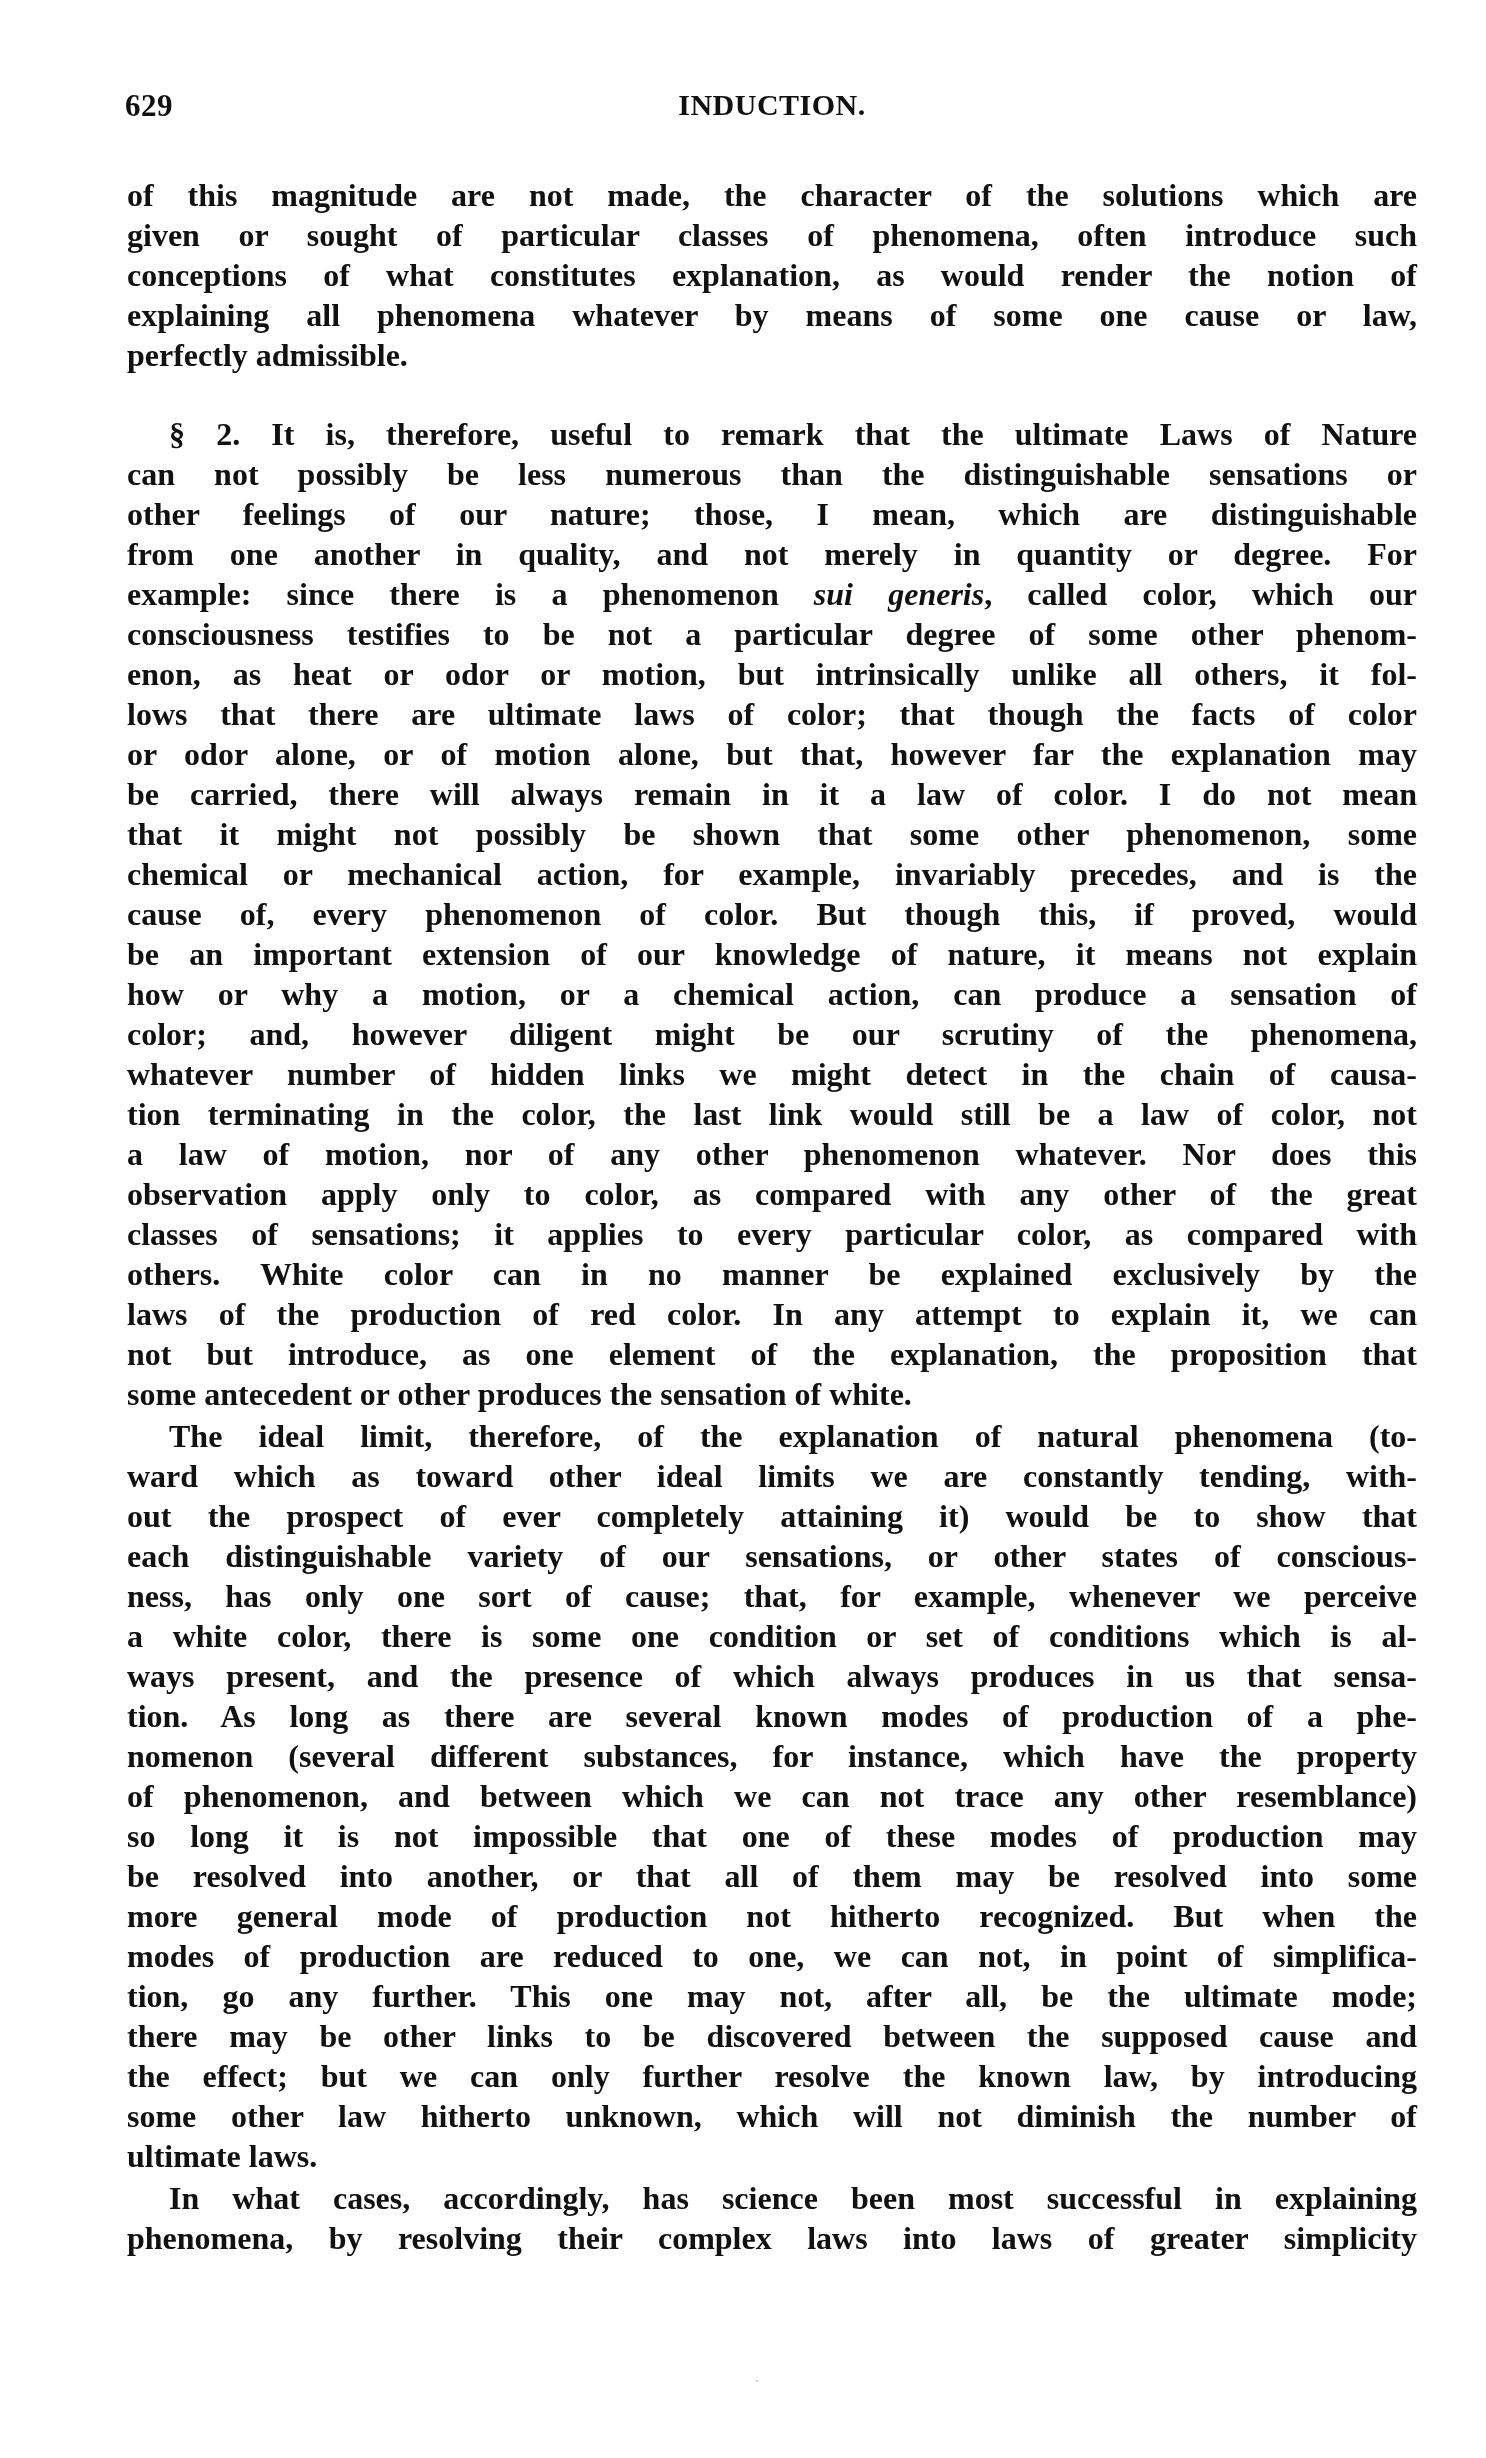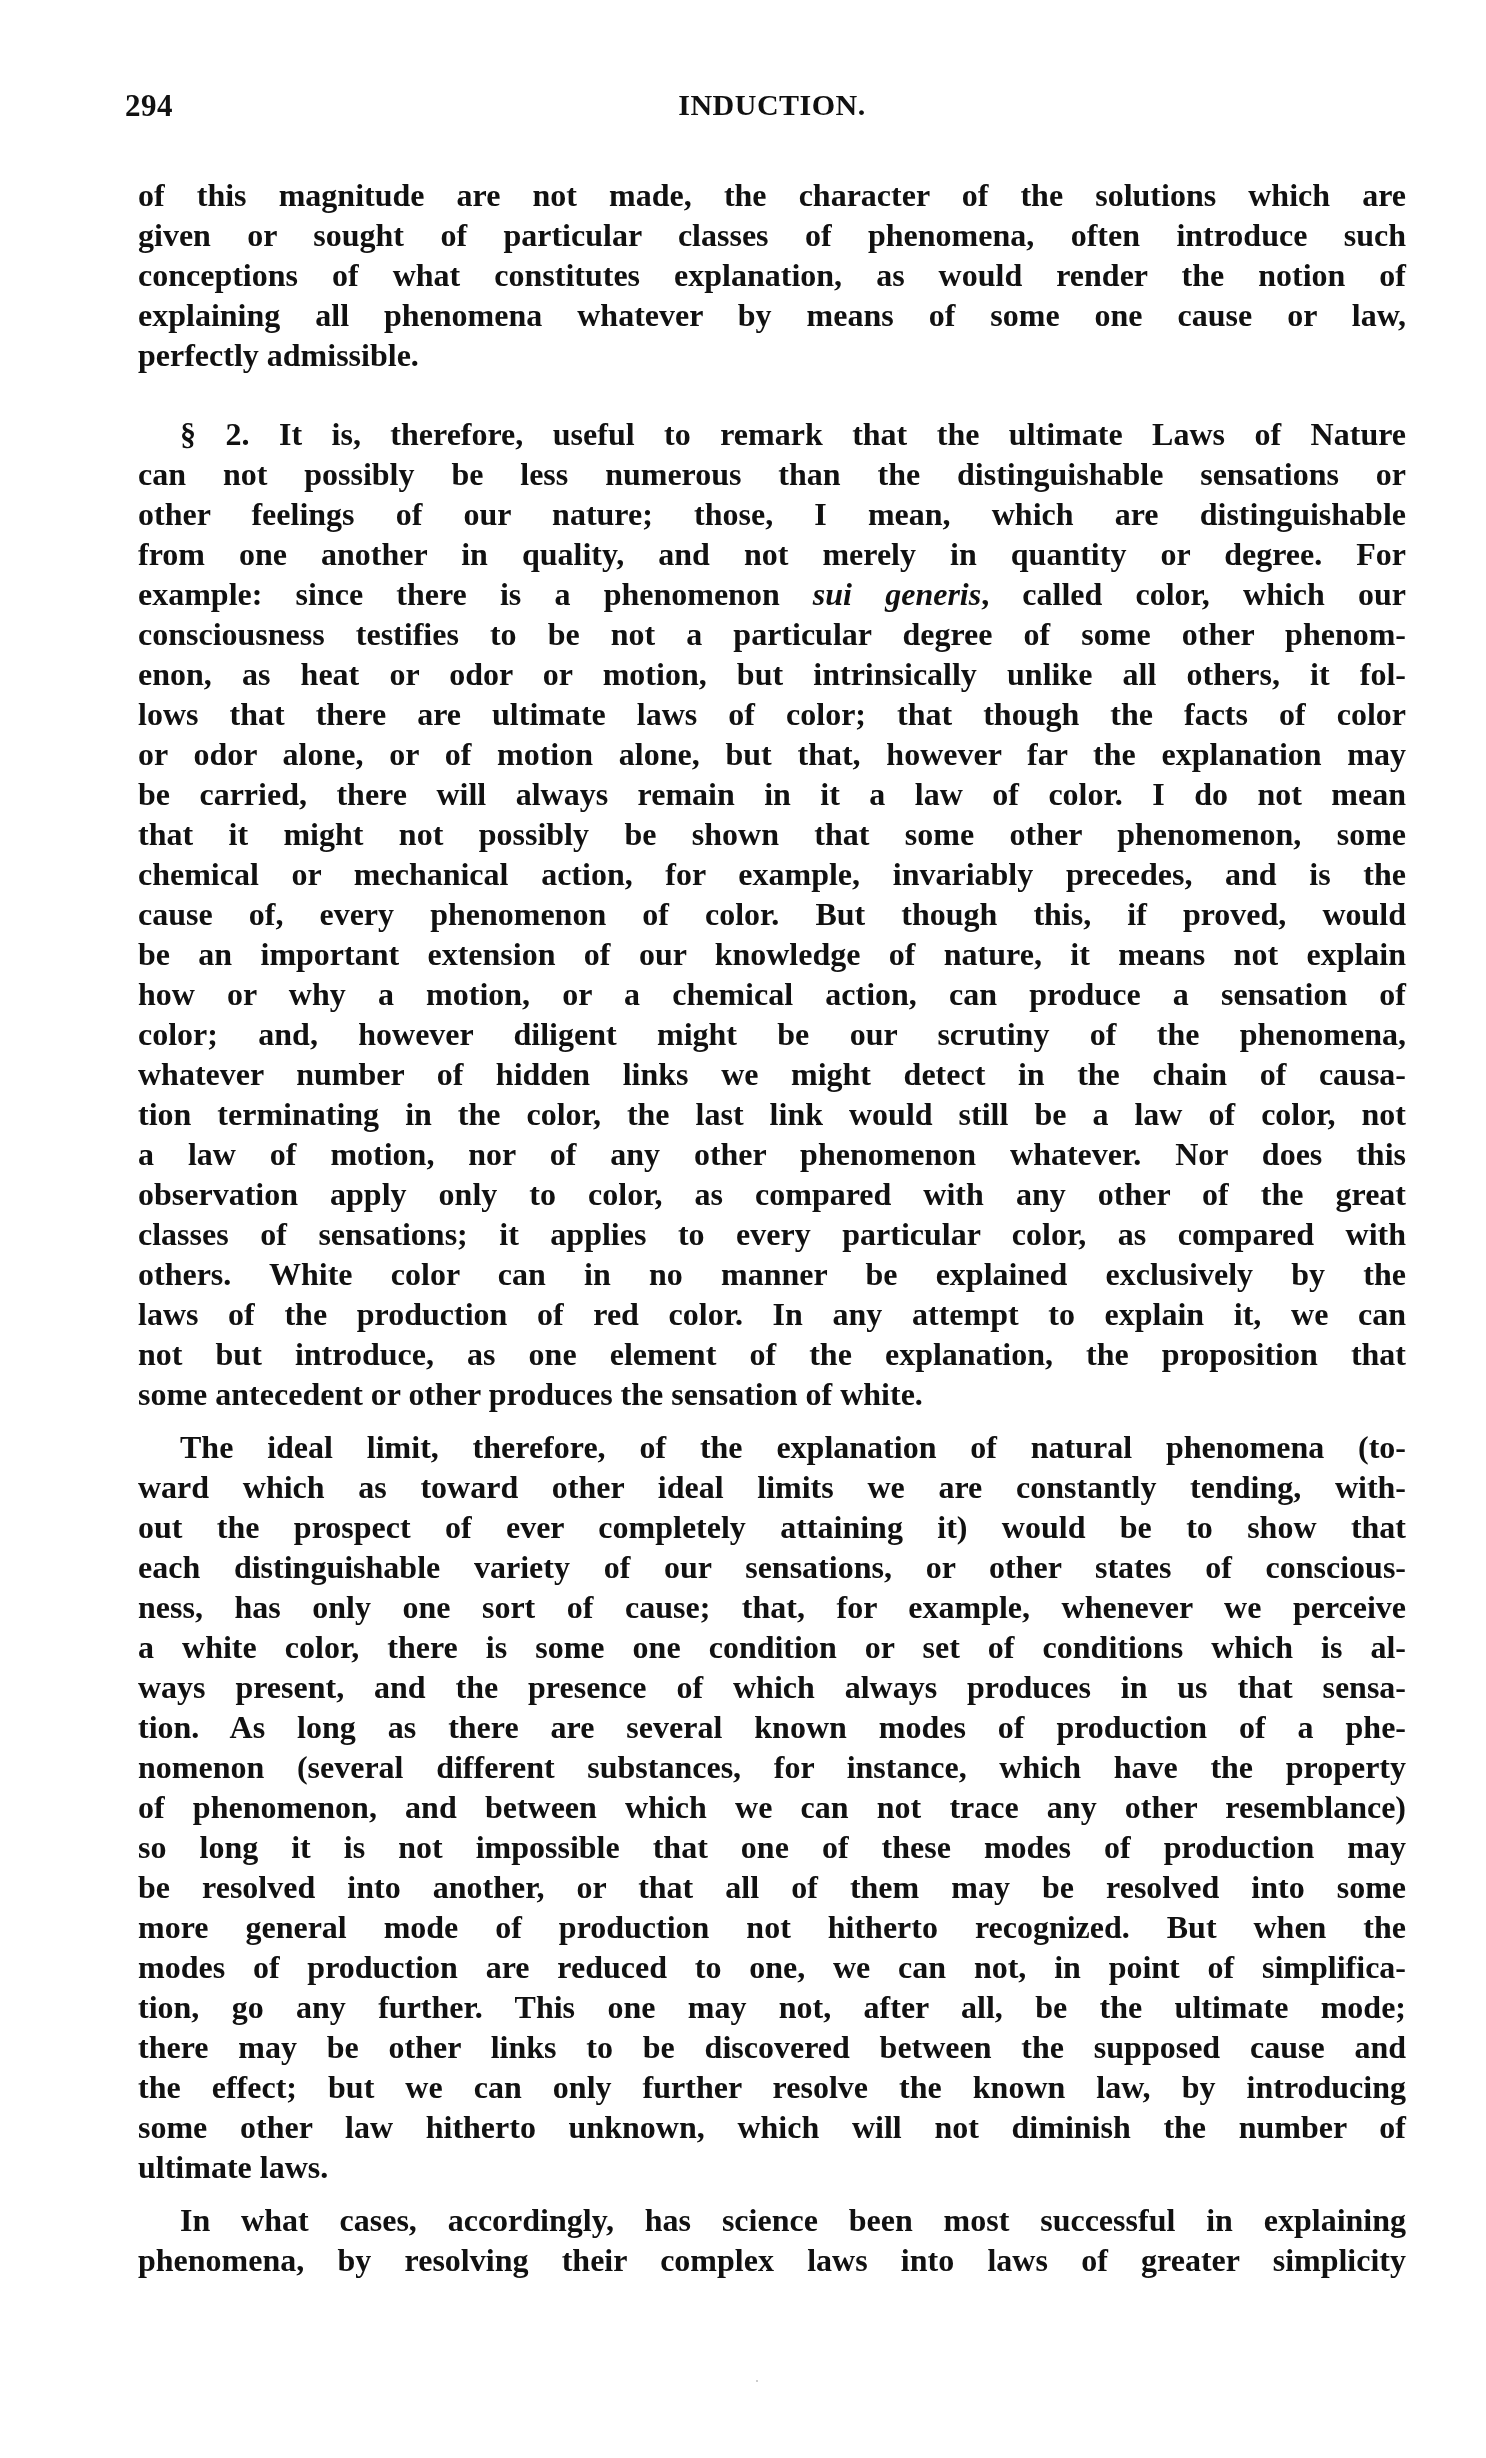--- a/index.html
+++ b/index.html
@@ -42,21 +42,21 @@
       font-size: 30px;
     }
     .body-text {
       margin-top: 43px;
       font-size: 32px;
       line-height: 40px;
       text-align: justify;
       font-weight: bold;
     }
     .para {
-      margin: 13px;
+      margin: 2px;
       text-indent: 0;
     }
     .para .line {
       display: block;
       text-align: justify;
       text-align-last: justify;
       white-space: nowrap;
       overflow: visible;
     }
     .para .line.last {
@@ -80,21 +80,21 @@
       height: 2px;
       background: #bbbbbb;
       border-radius: 1px;
     }
   </style>
 </head>
 <body>
 
 <div class="page">
   <div class="running-head">
-    <span class="page-number">294</span>
+    <span class="page-number">629</span>
     <span class="running-title">INDUCTION.</span>
   </div>
 
   <div class="body-text">
     <p class="para">
         <span class="line first">of this magnitude are not made, the character of the solutions which are</span>
         <span class="line">given or sought of particular classes of phenomena, often introduce such</span>
         <span class="line">conceptions of what constitutes explanation, as would render the notion of</span>
         <span class="line">explaining all phenomena whatever by means of some one cause or law,</span>
         <span class="line last">perfectly admissible.</span>

